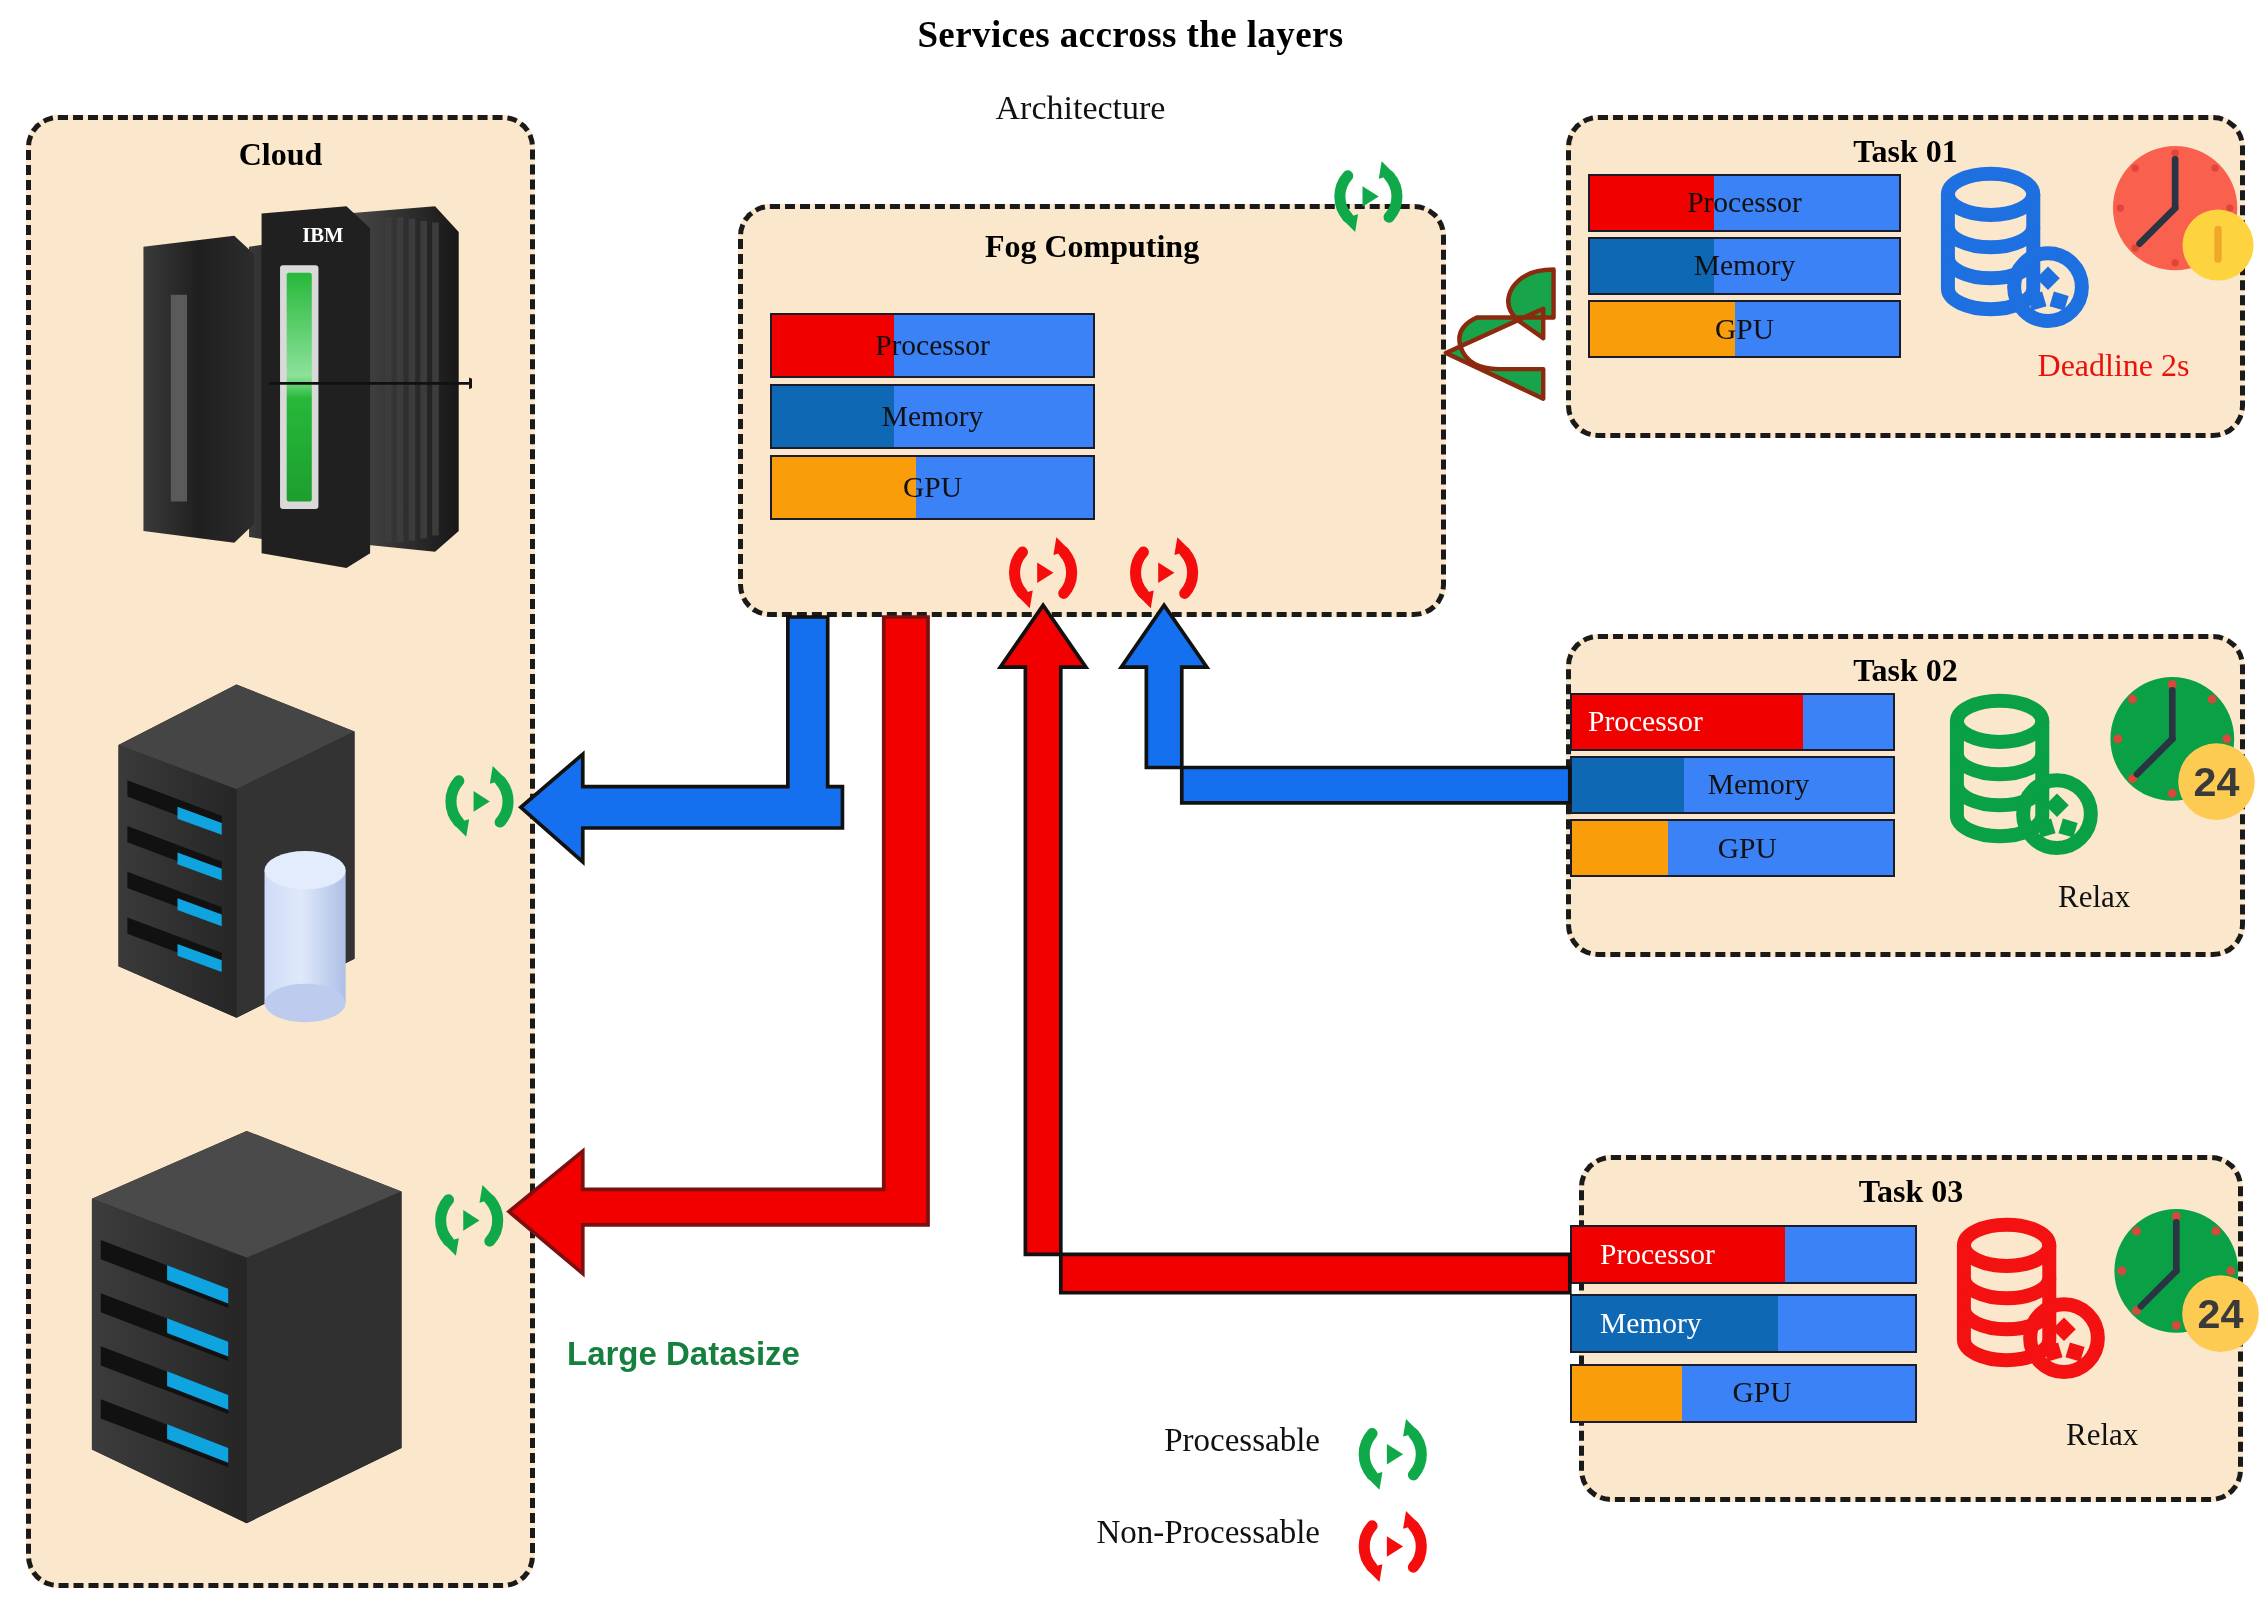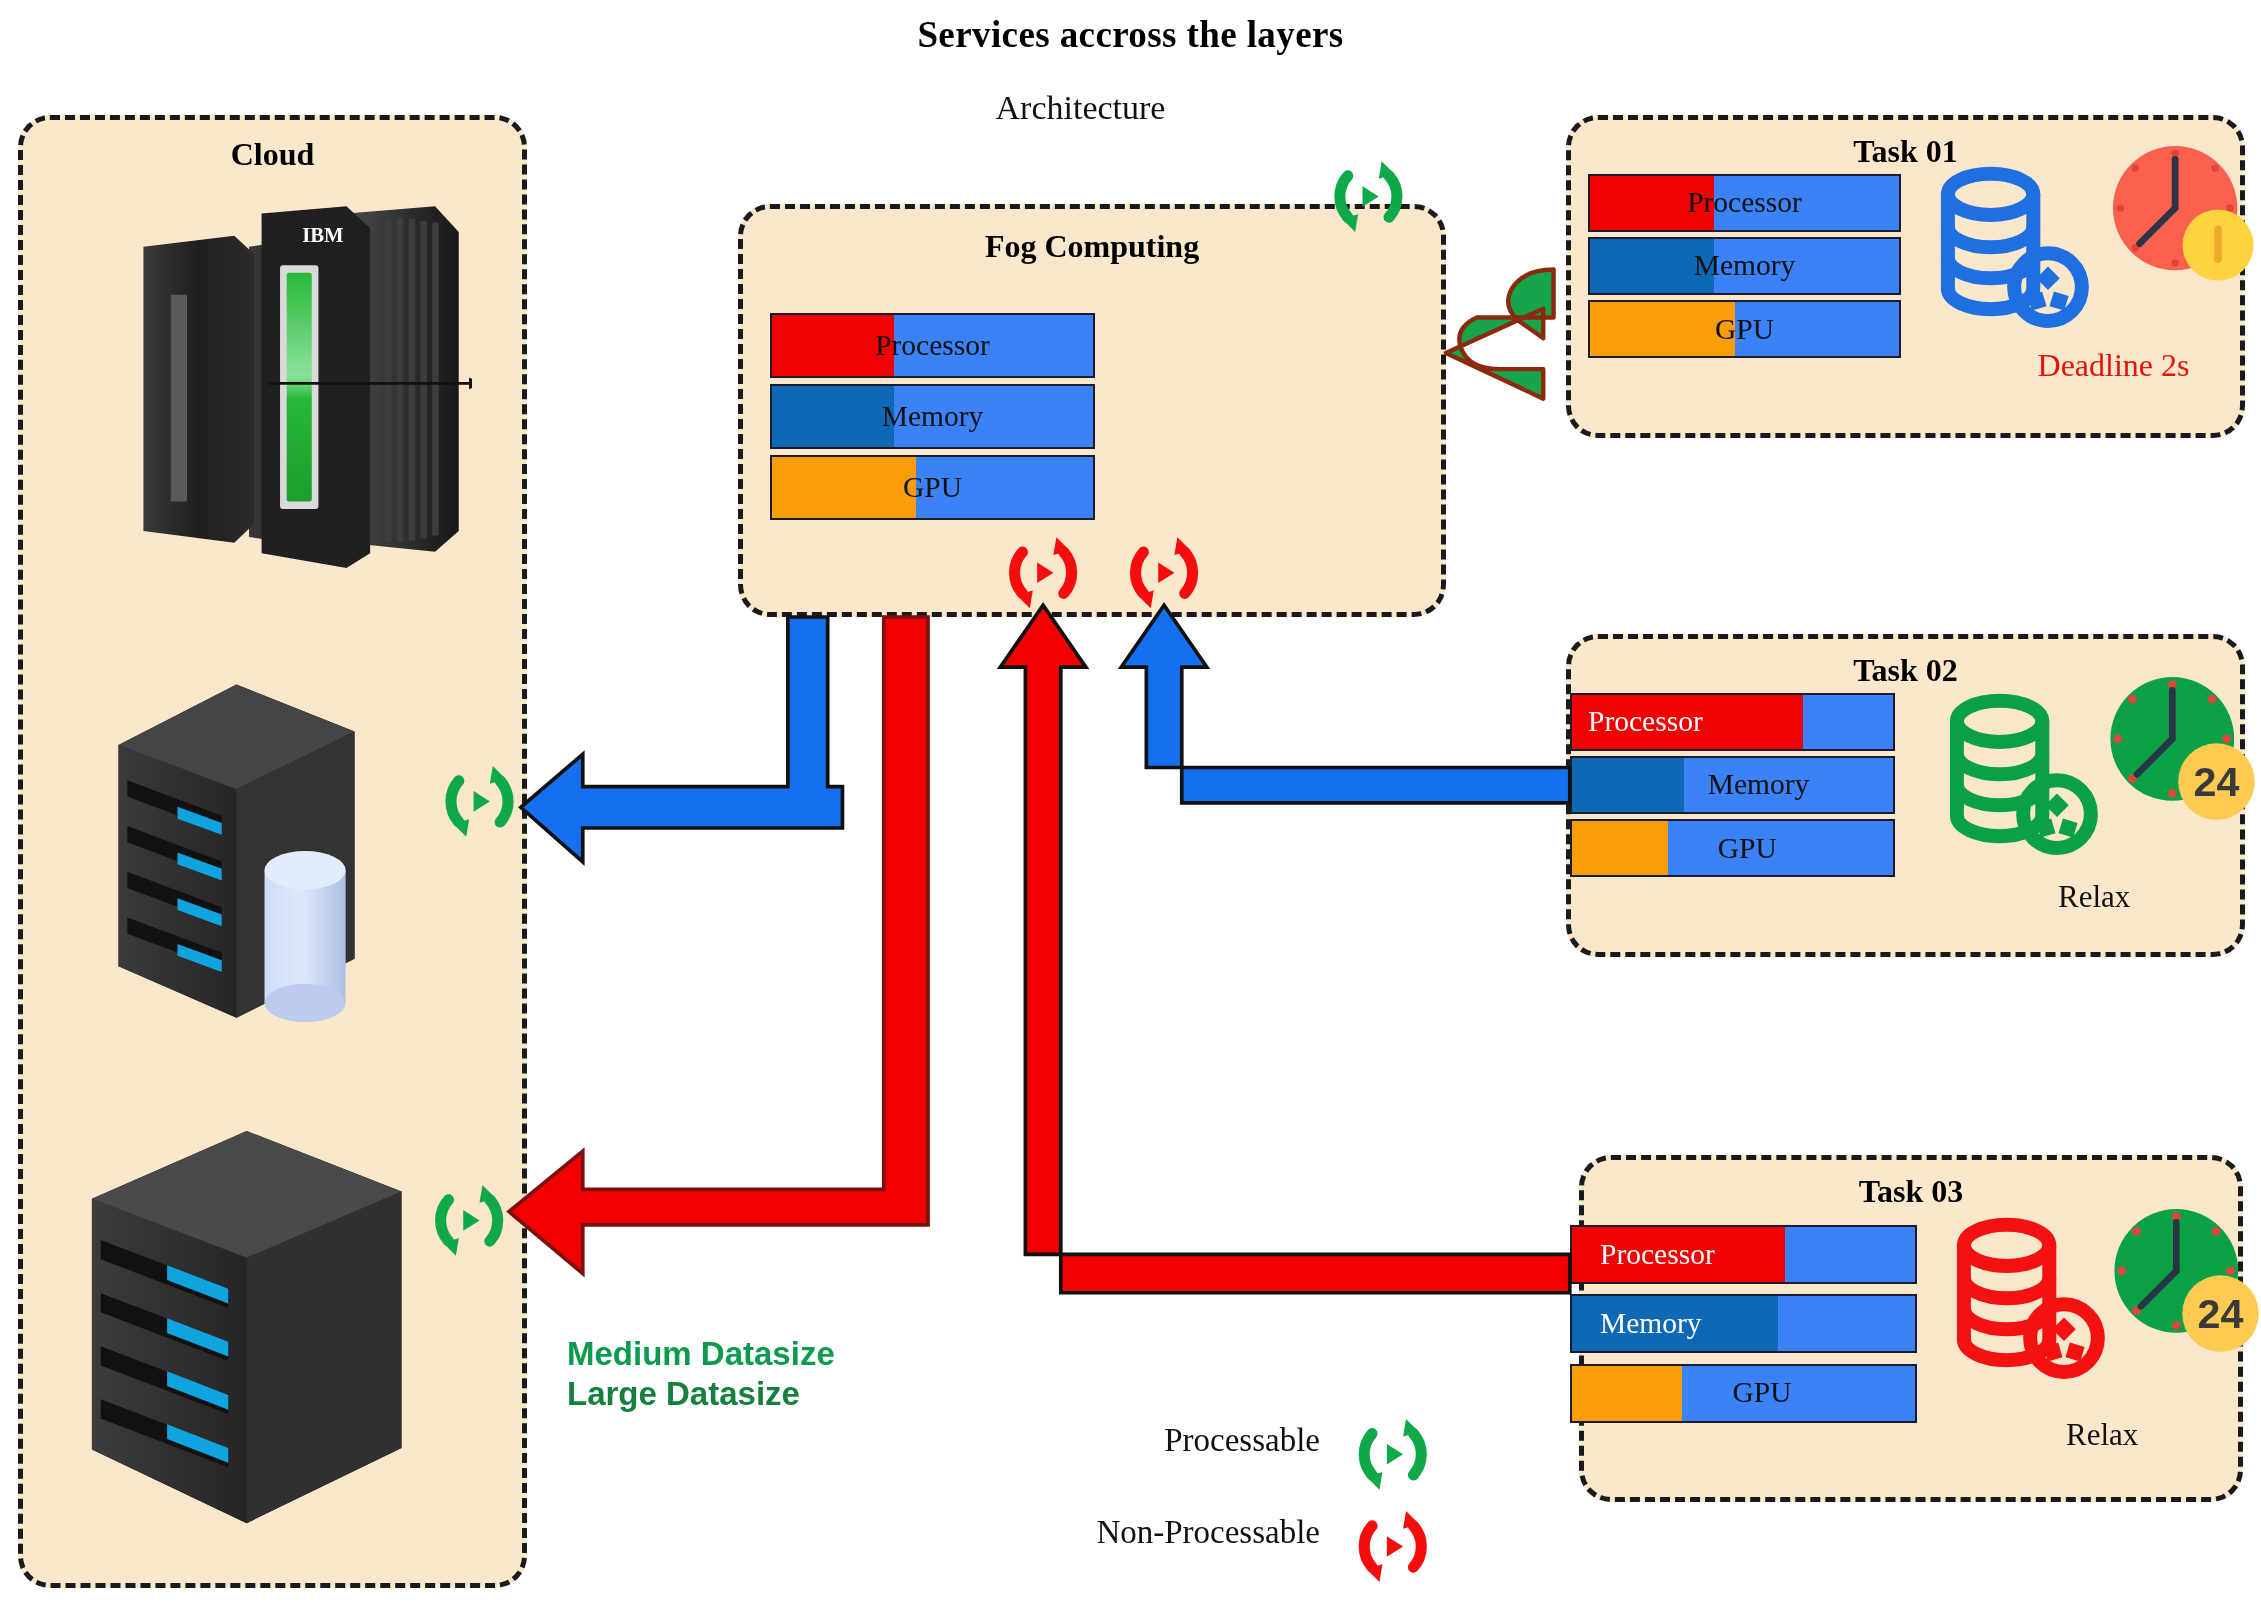--- a/index.html
+++ b/index.html
@@ -45,21 +45,21 @@
 
   .deadline{font-size:32px;color:#E8110C;text-align:center;}
   .relax{font-size:31px;color:#111;}
 </style>
 </head>
 <body>
 
 <div class="abs" id="main-title">Services accross the layers</div>
 <div class="abs" id="sub-title">Architecture</div>
 
-<div class="abs dashbox" style="left:18px;top:115px;width:509px;height:1473px;">
+<div class="abs dashbox" style="left:26px;top:115px;width:509px;height:1473px;">
   <div class="boxtitle" style="margin-top:16px;">Cloud</div>
 </div>
 
 <svg class="abs" style="left:125px;top:184px;width:347px;height:384px;" viewBox="0 0 470 520">
   <defs>
     <linearGradient id="mf1" x1="0" y1="0" x2="1" y2="0">
       <stop offset="0" stop-color="#3a3a3a"></stop>
         <stop offset=".5" stop-color="#1f1f1f"></stop>
       <stop offset="1" stop-color="#2c2c2c"></stop>
     </linearGradient>
@@ -410,19 +410,18 @@
       <path d="M22 48 A42 42 0 0 0 22 104"></path>
       <path d="M78 104 A42 42 0 0 0 78 48"></path>
     </g>
     <path d="M68 28 l-4 24 22 -6 z" fill="#F50C0C"></path>
     <path d="M32 124 l4 -24 -22 6 z" fill="#F50C0C"></path>
     <path d="M42 62 l22 14 -22 14 z" fill="#F50C0C"></path>
   </g>
 </svg>
 
 <div class="abs legend-ds" style="left:567px;top:1334px;width:480px;">
-  <div class="ds-med">Medium Datasize</div>
   <div class="ds-large">Large Datasize</div>
 </div>
 
 <div class="abs proc-label" style="left:922px;top:1422px;width:398px;">Processable</div>
 <div class="abs proc-label" style="left:922px;top:1514px;width:398px;">Non-Processable</div>
 
 
 </body></html>

